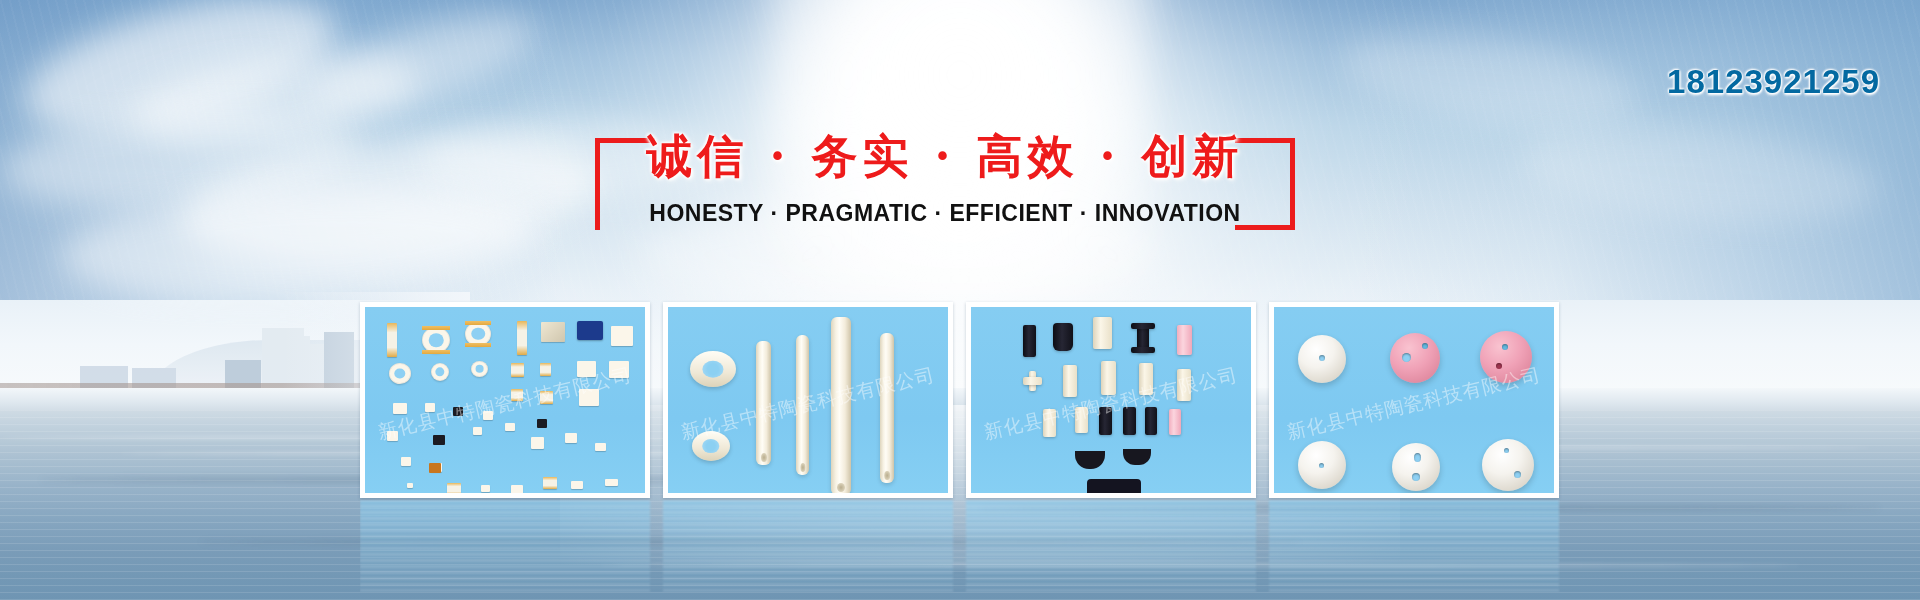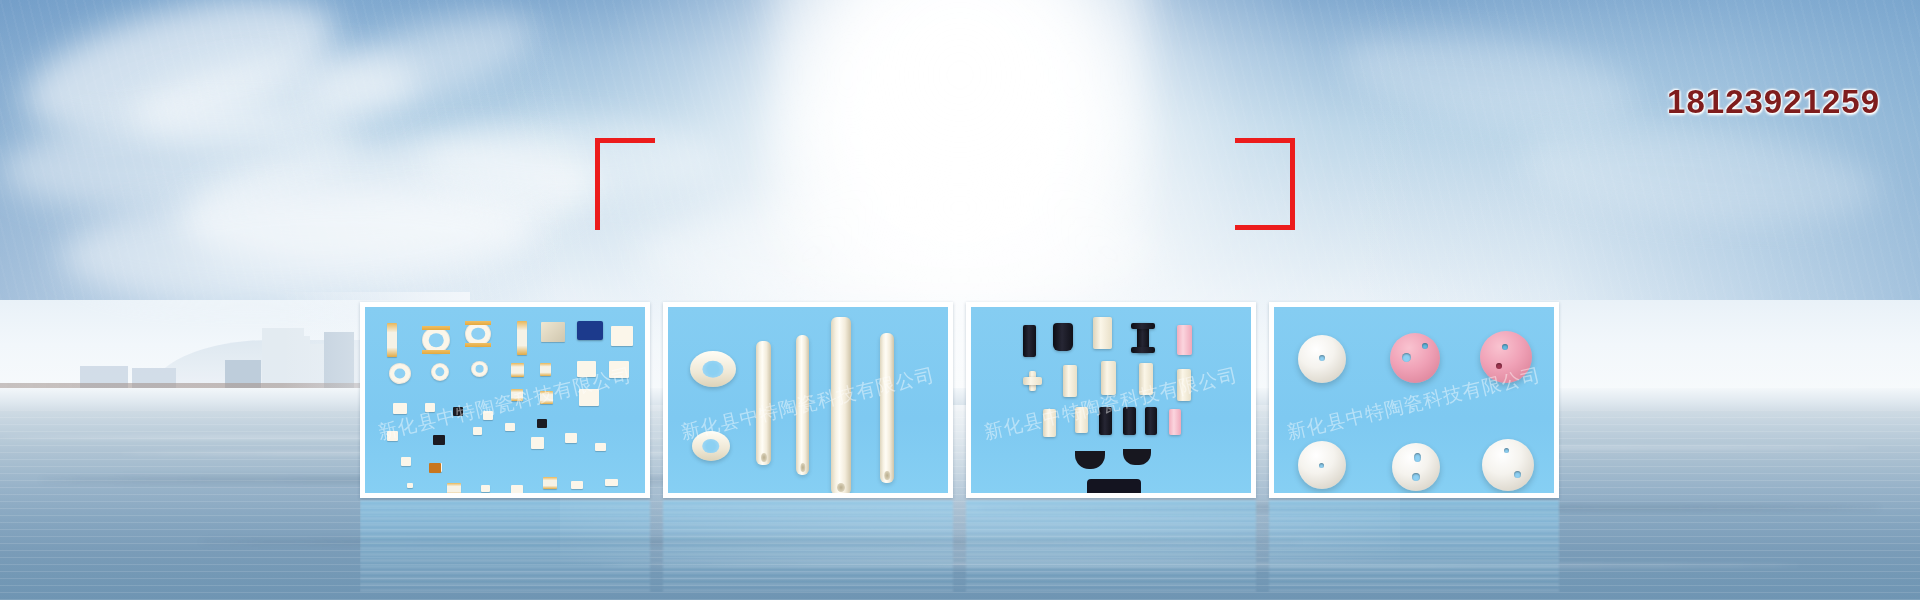--- a/index.html
+++ b/index.html
@@ -170,21 +170,21 @@
   .contact .line1 {
     font-size:25px; font-weight:700; color:#e62020; letter-spacing:1px;
     text-shadow:0 0 3px #fff,1px 1px 2px #fff,-1px -1px 2px #fff,0 2px 3px rgba(255,255,255,.9);
     white-space:nowrap;
   }
   .contact .line2 {
     margin-top:22px; font-size:24px; font-weight:700; color:#e62020; letter-spacing:1px;
     text-shadow:0 0 3px #fff,1px 1px 2px #fff,-1px -1px 2px #fff,0 2px 3px rgba(255,255,255,.9);
   }
   .contact .line3 {
-    margin-top:21px; font-size:33px; font-weight:700; color:#7f1d1d; letter-spacing:1px;
+    margin-top:1px; font-size:33px; font-weight:700; color:#0369a1; letter-spacing:1px;
     text-shadow:0 0 3px #fff,1px 1px 2px #fff,-1px -1px 2px #fff,0 2px 3px rgba(255,255,255,.9);
   }
 
   
   .panels { position:absolute; left:360px; top:302px; width:1200px; height:196px; }
   .panel {
     position:absolute; top:0; width:290px; height:196px;
     background:#fff; padding:5px;
     box-shadow:0 1px 3px rgba(40,70,100,.25);
   }
@@ -324,20 +324,22 @@
   <div class="dark-ripple" style="left:40px; top:478px; width:760px;"></div>
   <div class="ripple" style="left:1050px; top:446px; width:820px;"></div>
   <div class="dark-ripple" style="left:980px;  top:506px; width:900px;"></div>
   <div class="dark-ripple" style="left:200px;  top:540px; width:1100px;"></div>
   <div class="ripple" style="left:600px;  top:564px; width:1200px;"></div>
 </div>
 
 <div class="slogan-wrap">
   <div class="bracket-l"></div>
   <div class="bracket-r"></div>
+  <div class="slogan-cn">诚信 · 务实 · 高效 · 创新</div>
+  <div class="slogan-en">HONESTY · PRAGMATIC · EFFICIENT · INNOVATION</div>
 </div>
 
 <div class="contact">
   <div class="line3">18123921259</div>
 </div>
 
 <div class="reflections">
   <div class="refl r1">
       <div class="refl-lines"></div>
     </div>

